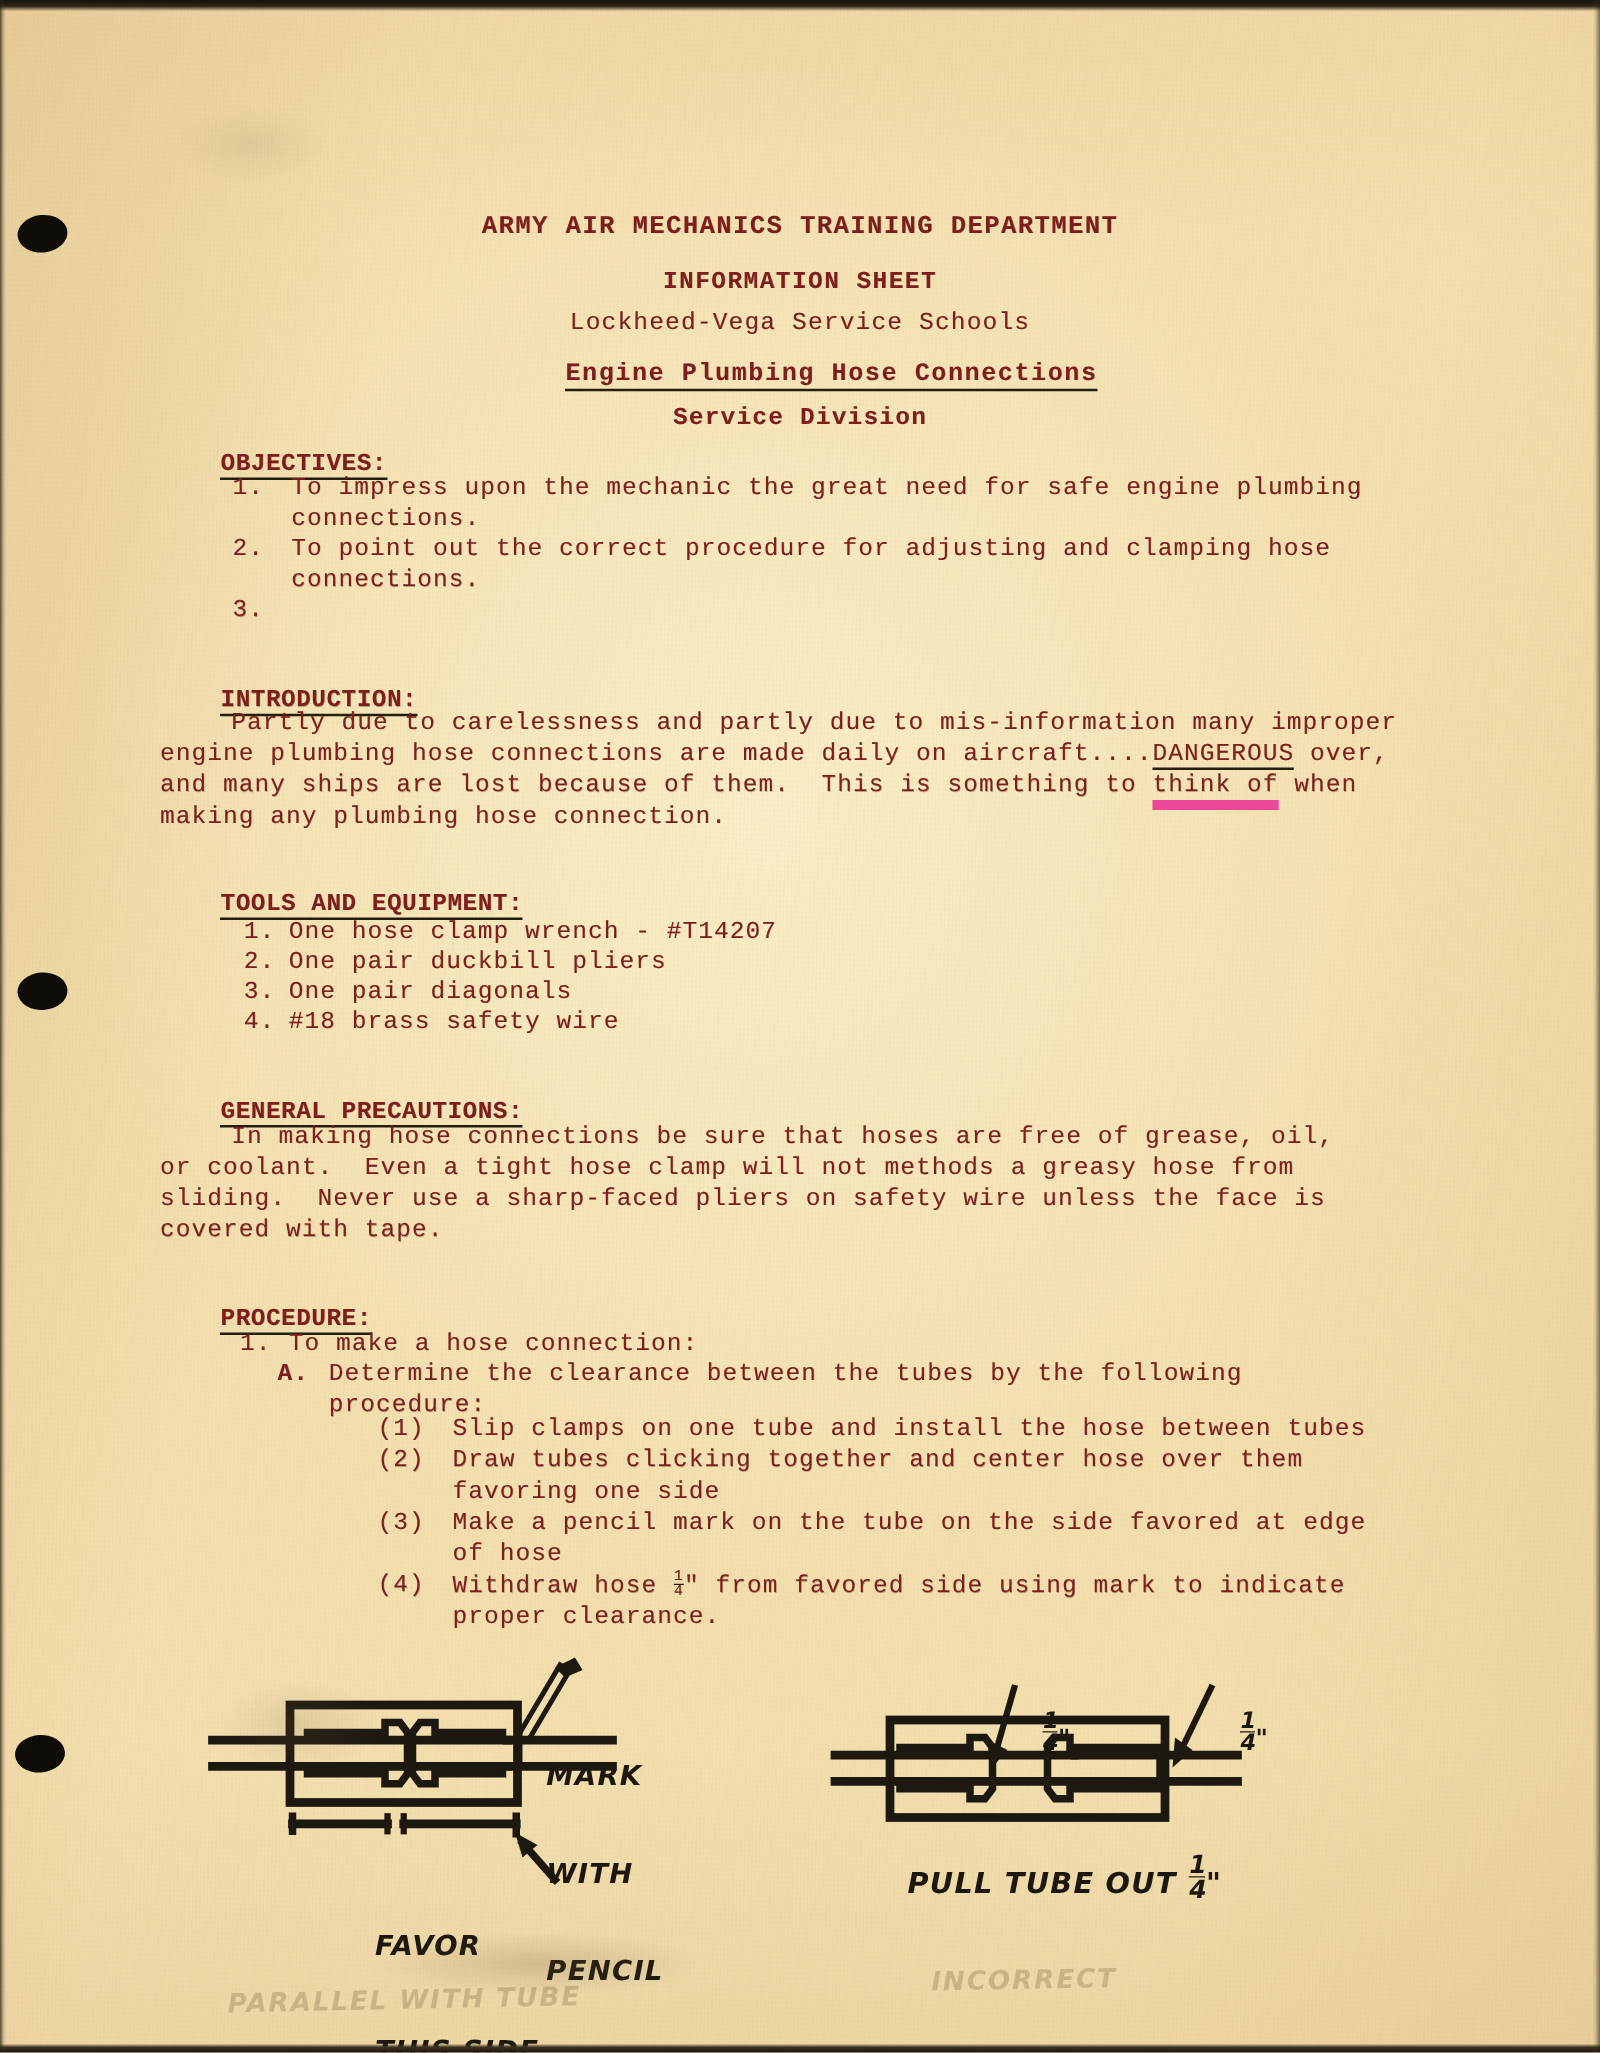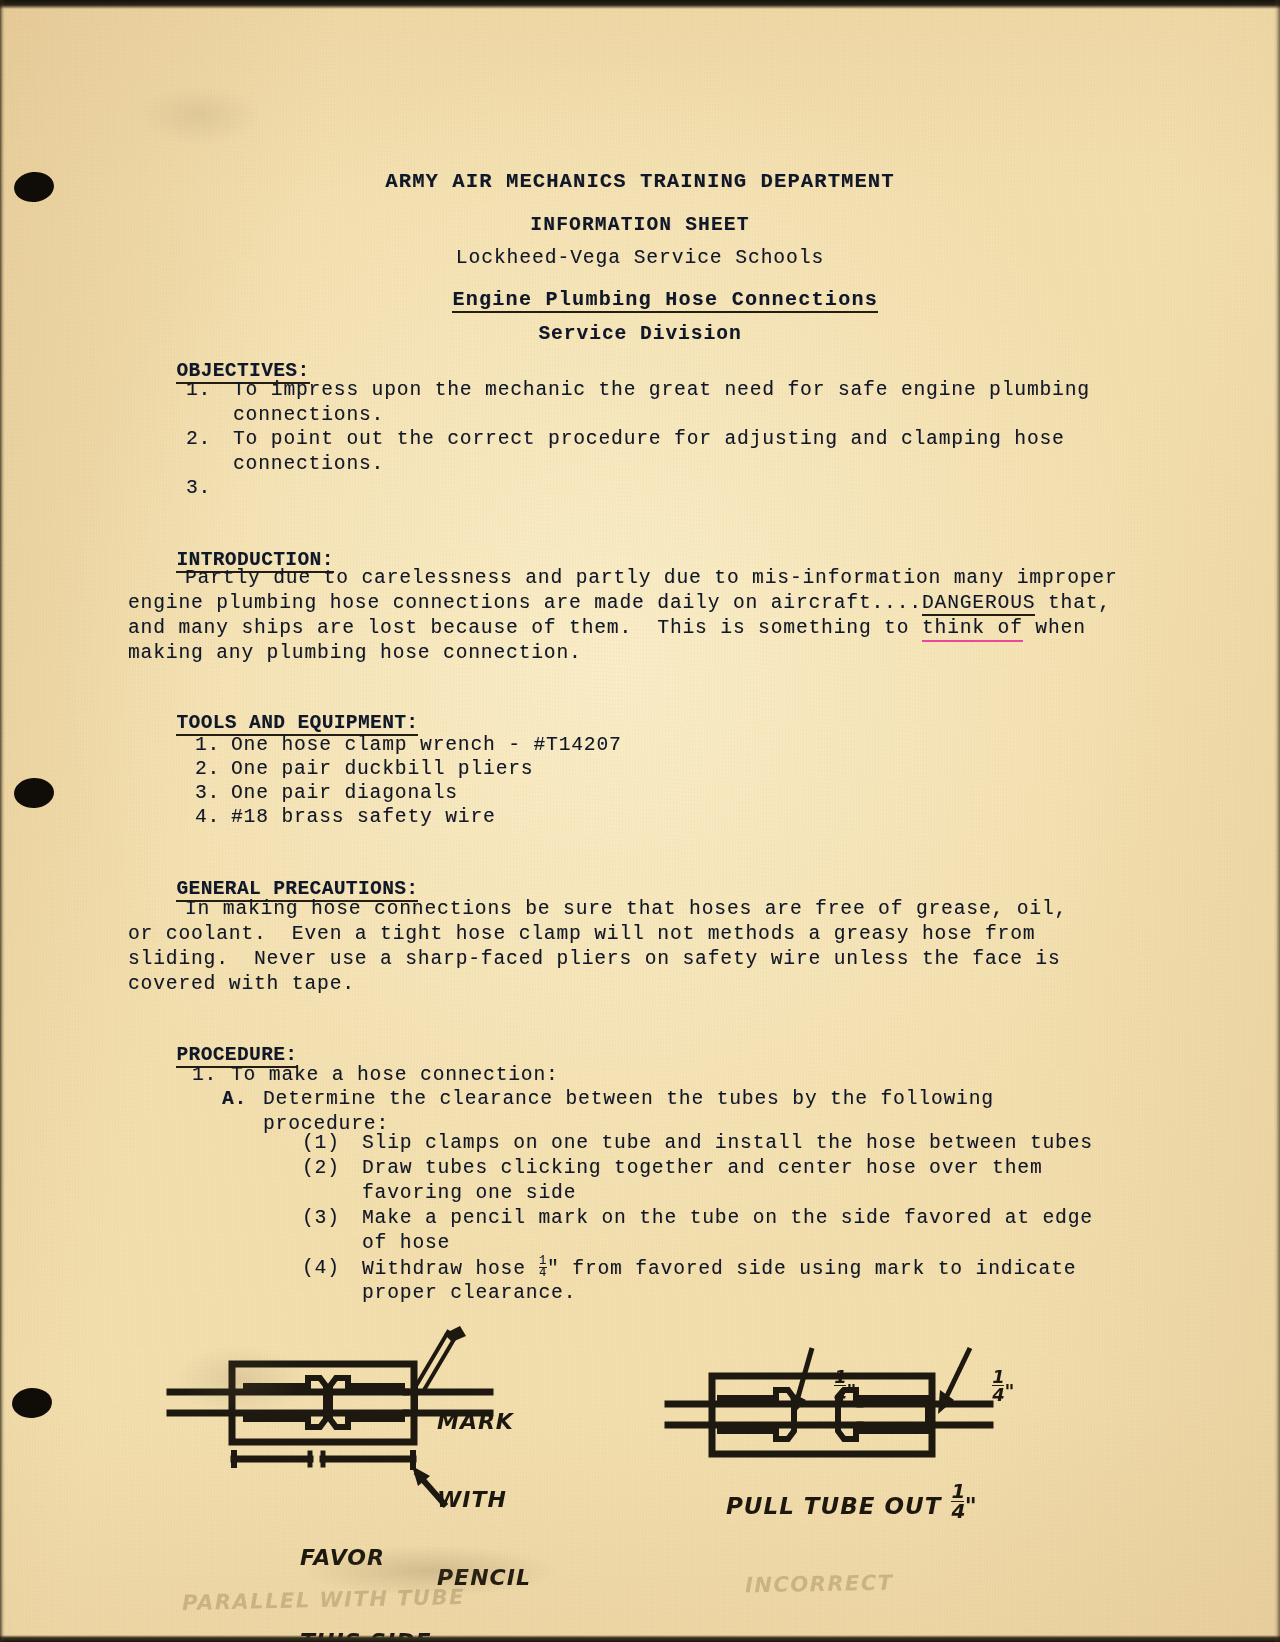--- a/index.html
+++ b/index.html
@@ -72,32 +72,32 @@
     background: #100d08;
     border-radius: 50%;
   }
   .punch.p1 { left: 14px; top: 172px; transform: rotate(-6deg); }
   .punch.p2 { left: 14px; top: 778px; transform: rotate(-3deg); }
   .punch.p3 { left: 12px; top: 1388px; transform: rotate(-4deg); }
 
   
   .typed {
     position: absolute;
-    color: #0f172a;
+    color: #7f1d1d;
     font-size: 19.5px;
     line-height: 25.5px;
     letter-spacing: 0.9px;
     white-space: pre;
     text-shadow: 0.4px 0.3px 0 rgba(60,45,20,0.35);
   }
 
   .center { text-align: center; }
 
   .u {
-    border-bottom: 2px solid #ec4899;
+    border-bottom: 8px solid #ec4899;
     padding-bottom: 1px;
   }
   .u-dashed {
     border-bottom: 2.5px solid #241d12;
     padding-bottom: 0px;
   }
 
   .heading {
     font-weight: bold;
     letter-spacing: 0.4px;
@@ -193,21 +193,21 @@
   <div class="typed" style="left:233px; top:427px;">To point out the correct procedure for adjusting and clamping hose</div>
   <div class="typed" style="left:233px; top:452px;">connections.</div>
 
   <div class="typed" style="left:186px; top:476px;">3.</div>
 
   <div class="typed heading" style="left:128px; top:522px;">
     <span class="u-dashed">INTRODUCTION:</span>
   </div>
 
   <div class="typed" style="left:185px; top:566px;">Partly due to carelessness and partly due to mis-information many improper</div>
-  <div class="typed" style="left:128px; top:591px;"><span>engine plumbing hose connections are made daily on aircraft....</span><span class="u-dashed">DANGEROUS</span><span> that,</span></div>
+  <div class="typed" style="left:128px; top:591px;"><span>engine plumbing hose connections are made daily on aircraft....</span><span class="u-dashed">DANGEROUS</span><span> over,</span></div>
   <div class="typed" style="left:128px; top:616px;"><span>and many ships are lost because of them.  This is something to </span><span class="u">think of</span><span> when</span></div>
   <div class="typed" style="left:128px; top:641px;">making any plumbing hose connection.</div>
 
   <div class="typed heading" style="left:128px; top:685px;">
     <span class="u-dashed">TOOLS AND EQUIPMENT:</span>
   </div>
 
   <div class="typed" style="left:195px; top:733px;">1.</div>
   <div class="typed" style="left:231px; top:733px;">One hose clamp wrench - #T14207</div>
 

